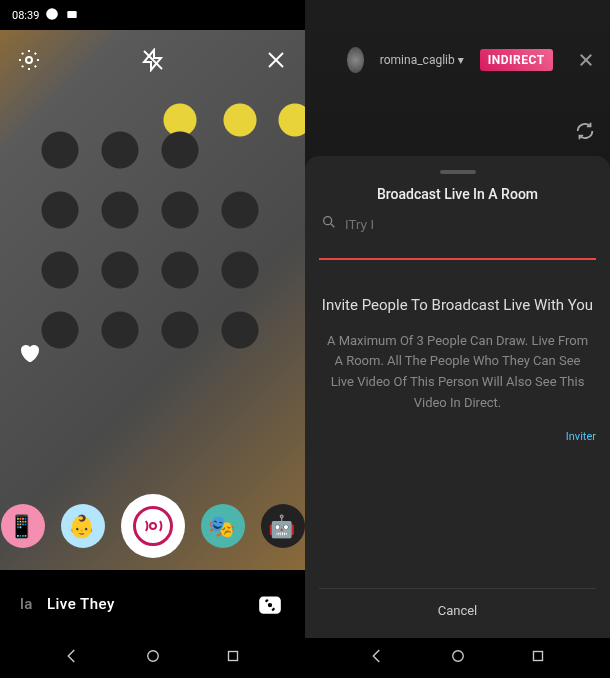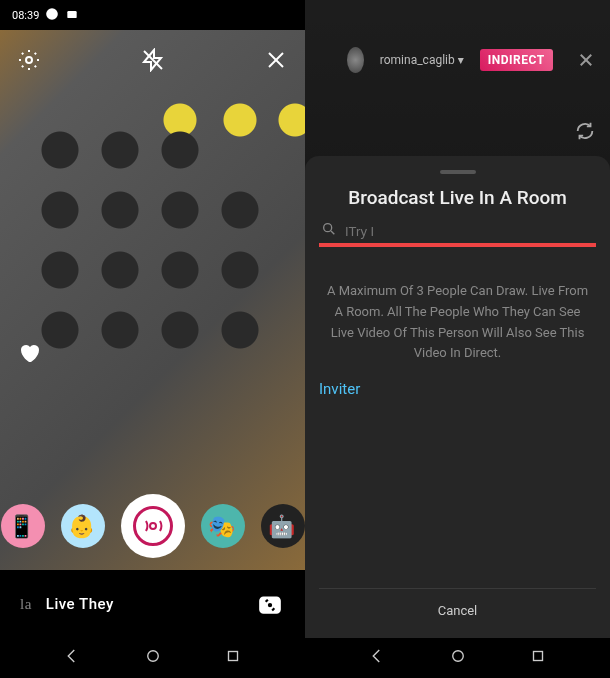--- a/index.html
+++ b/index.html
@@ -130,21 +130,21 @@
     bottom: 0; left: 0; right: 0;
     height: 68px;
     background: #000;
     display: flex;
     align-items: center;
     justify-content: space-between;
     padding: 0 20px;
     color: #fff;
   }
   .mode-label { font-size: 15px; font-weight: 500; letter-spacing: 0.5px; }
-  .mode-label.dim { opacity: 0.5; margin-right: 14px; font-family: Liberation Serif, serif; }
+  .mode-label.dim { opacity: 0.5; margin-right: 14px; }
   .mode-group { display: flex; align-items: center; }
   .switch-cam svg { width: 26px; height: 26px; fill: #fff; }
 
   
   .bg2 {
     position: absolute;
     inset: 0;
     background:
       radial-gradient(circle at 430px 90px, #b3a032 14px, transparent 15px),
       radial-gradient(circle at 480px 90px, #b3a032 14px, transparent 15px),
@@ -197,36 +197,36 @@
     padding: 10px 14px 0;
   }
   .grabber {
     width: 36px; height: 4px;
     background: #555; border-radius: 2px;
     margin: 4px auto 12px;
   }
   .sheet-title {
     text-align: center;
     color: #eee;
-    font-size: 19px;
+    font-size: 14px;
     font-weight: 500;
     margin-bottom: 6px;
   }
   .sheet-sub {
     text-align: center;
     color: #999;
     font-size: 10px;
     line-height: 1.4;
     margin-bottom: 14px;
   }
   .sheet-sub .em { color: #ccc; font-size: 11px; }
   .search-row {
     display: flex; align-items: center; gap: 8px;
-    border-bottom: 4px solid #ef4444;
-    padding: 6px 2px 2px;
+    border-bottom: 2px solid #ef4444;
+    padding: 6px 2px 24px;
     margin-bottom: 34px;
   }
   .search-row svg { width: 16px; height: 16px; stroke: #888; fill: none; stroke-width: 2; }
   .search-input {
     background: transparent; border: none; outline: none;
     color: #888; font-size: 13px;
     flex: 1;
   }
   .invite-title {
     text-align: center;
@@ -235,23 +235,23 @@
     margin-bottom: 14px;
   }
   .invite-body {
     text-align: center;
     color: #888; font-size: 13px;
     line-height: 1.6;
     padding: 0 6px;
     margin-bottom: 16px;
   }
   .invite-link {
-    text-align: left;
+    text-align: right;
     color: #4fc3f7;
-    font-size: 15px;
+    font-size: 11px;
     margin-bottom: 84px;
   }
   .cancel-link {
     text-align: center;
     color: #ccc;
     font-size: 13px;
     padding: 14px 0 20px;
     border-top: 1px solid #3a3a3a;
     margin-top: auto;
   }
@@ -392,20 +392,21 @@
       <div class="sheet-title">Broadcast Live In A Room</div>
       <div class="search-row">
         <span>
           <svg viewBox="0 0 24 24">
               <circle cx="10" cy="10" r="6"></circle>
               <line x1="15" y1="15" x2="20" y2="20"></line>
             </svg>
         </span>
         <input type="text" class="search-input" placeholder="ITry I" style="">
       </div>
+      <div class="invite-title">Invite People To Broadcast Live With You</div>
       <div class="invite-body">A Maximum Of 3 People Can Draw. Live From A Room. All The People Who They Can See Live Video Of This Person Will Also See This Video In Direct.</div>
       <div class="invite-link">Inviter</div>
       <div class="cancel-link">Cancel</div>
     </div>
   </div>
 
 </div>
 
 <div class="nav-bar">
   <div class="nav-half">

